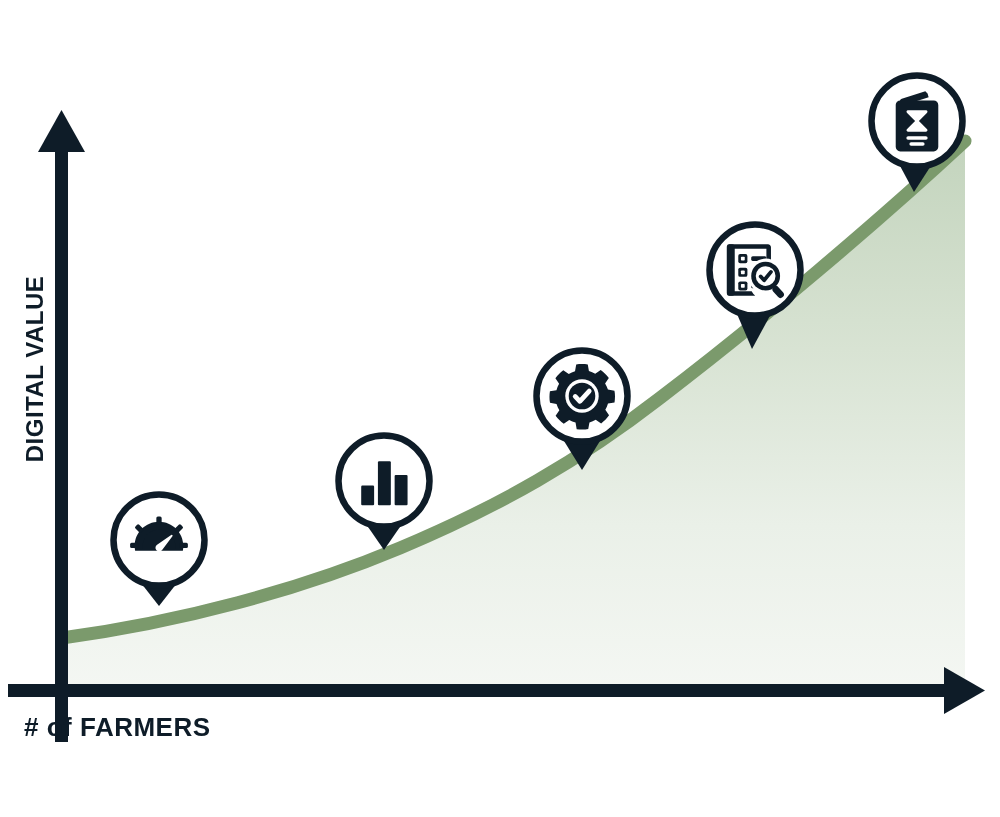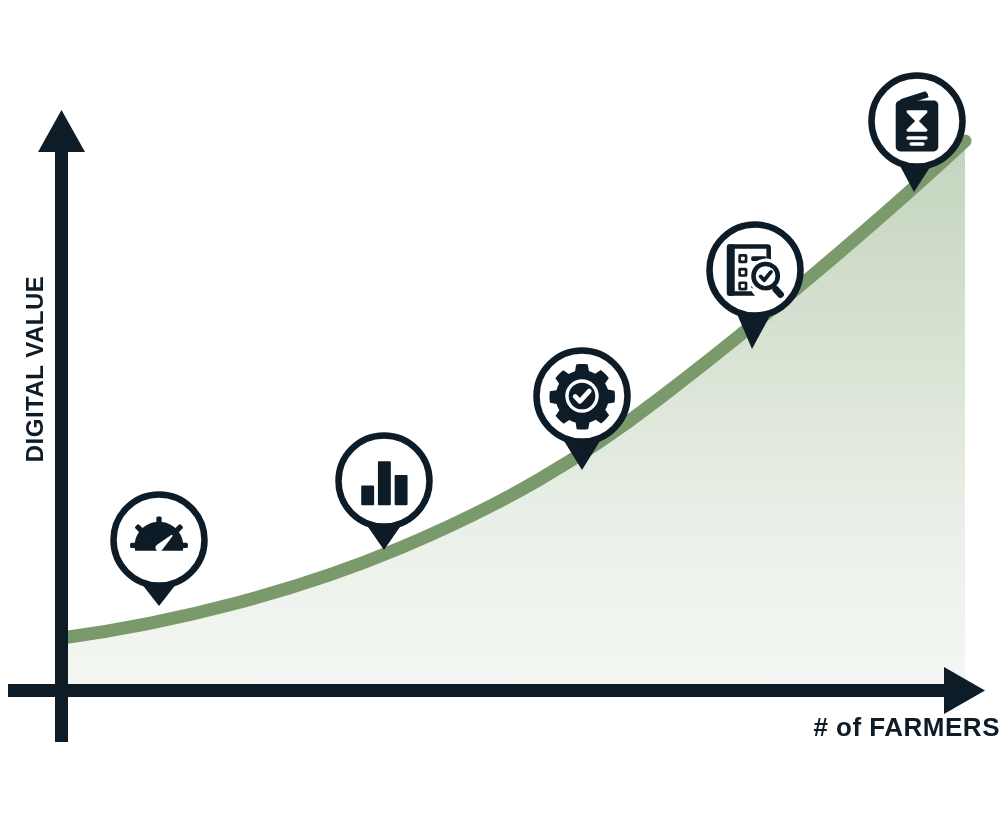--- a/index.html
+++ b/index.html
@@ -19,21 +19,21 @@
     left:-75px;top:355px;
     width:220px;
     font-size:24px;
     text-align:center;
     transform:rotate(-90deg);
     transform-origin:center center;
   }
   #x-axis-label{
     left:0;top:712px;width:1000px;
     font-size:26px;
-    text-align:right;
+    text-align:left;
     padding-left:24px;
     box-sizing:border-box;
   }
 </style>
 </head>
 <body>
 
 <div id="stage">
 
   <svg id="chart-svg" width="1000" height="817" viewBox="0 0 1000 817">

